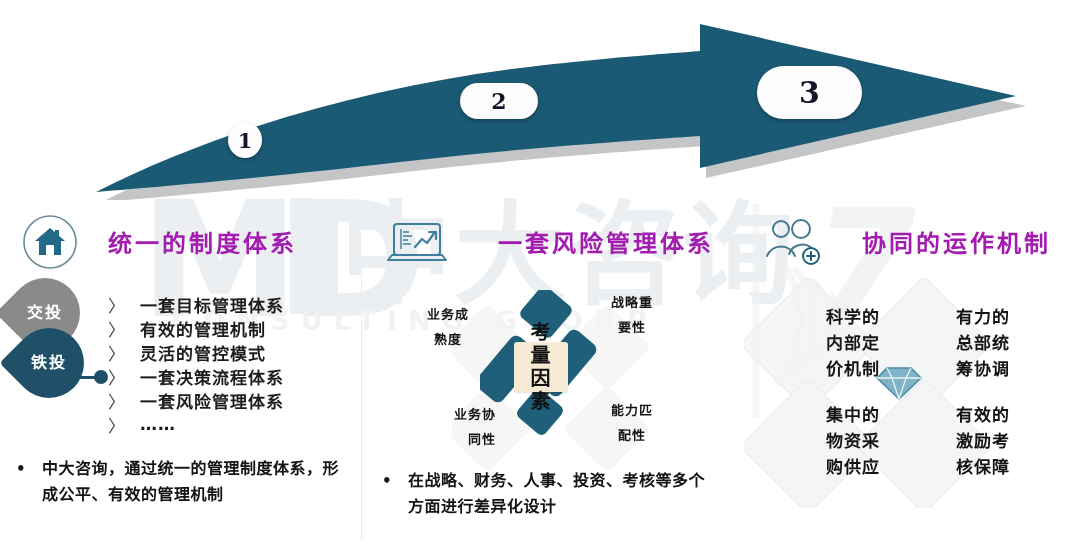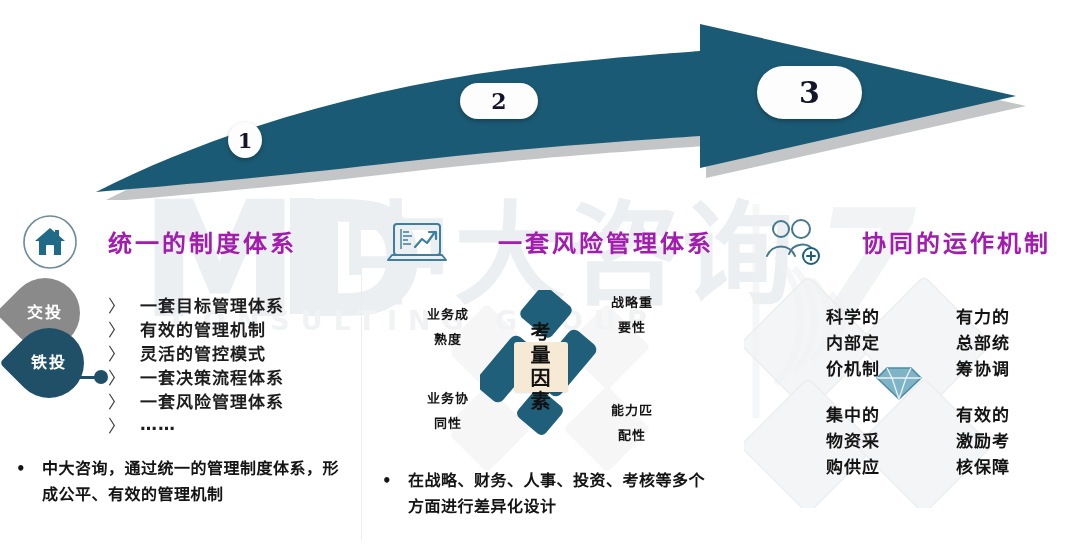--- a/index.html
+++ b/index.html
@@ -88,21 +88,21 @@
   .note{position:absolute;display:flex;font-size:16px;line-height:26px;color:#141414;font-weight:bold;letter-spacing:.5px;}
   .note-bullet{width:26px;flex:none;text-align:left;font-size:15px;}
   .note-txt{}
   .note-1{left:16px;top:250px;width:330px;}
   .note-2{left:20px;top:262px;width:330px;}
 
   
   .quad{position:absolute;font-size:13px;font-weight:bold;color:#141414;line-height:25px;letter-spacing:1px;text-align:center;}
   .q-tl{left:38px;top:96px;width:96px;}
   .q-tr{left:222px;top:84px;width:96px;}
-  .q-bl{left:38px;top:180px;width:96px;}
+  .q-bl{left:38px;top:196px;width:96px;text-align:right;}
   .q-br{left:222px;top:192px;width:96px;}
 
   .pinwheel{position:absolute;left:118px;top:84px;width:132px;height:152px;}
   .core{
     position:absolute;left:152px;top:136px;width:54px;height:50px;background:#f6ead4;
     border-radius:3px;display:flex;align-items:center;justify-content:center;
     box-shadow:0 1px 2px rgba(0,0,0,.12);
   }
   .core span{
     font-size:20px;font-weight:bold;color:#111;line-height:23px;letter-spacing:1px;

